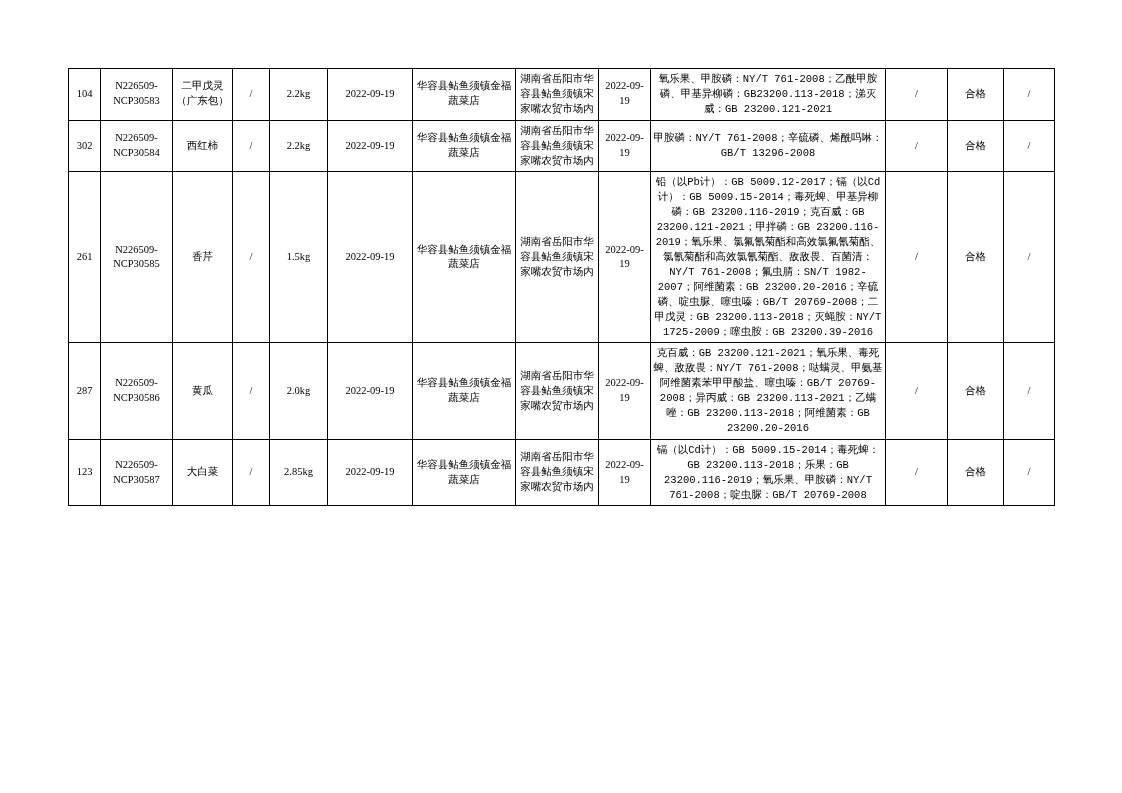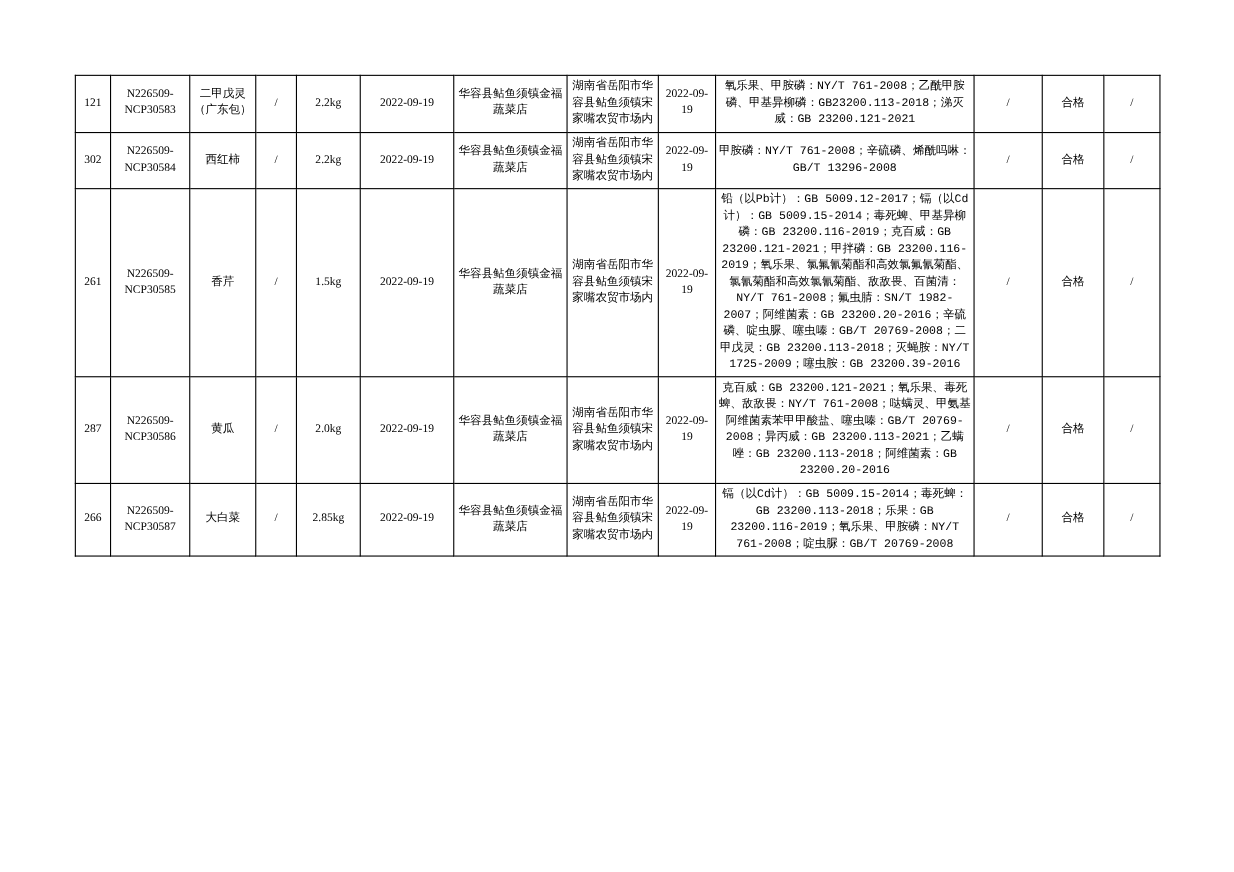--- a/index.html
+++ b/index.html
@@ -99,21 +99,21 @@
           <col class="c-addr">
         <col class="c-date2">
           <col class="c-items">
           <col class="c-blank1">
           <col class="c-result">
           <col class="c-blank2">
       </colgroup>
       <tbody>
 
         <tr>
-          <td>121</td>
+          <td>104</td>
           <td class="cell-code">N226509-NCP30583</td>
           <td class="cell-name">二甲戊灵（广东包）</td>
           <td class="slash">/</td>
           <td>2.2kg</td>
           <td class="cell-date1">2022-09-19</td>
           <td class="cell-store">华容县鲇鱼须镇金福蔬菜店</td>
           <td class="cell-addr">湖南省岳阳市华容县鲇鱼须镇宋家嘴农贸市场内</td>
           <td>2022-09-19</td>
           <td class="cell-items">氧乐果、甲胺磷：NY/T 761-2008；乙酰甲胺磷、甲基异柳磷：GB23200.113-2018；涕灭威：GB 23200.121-2021</td>
           <td class="slash">/</td>
@@ -163,21 +163,21 @@
           <td class="cell-store">华容县鲇鱼须镇金福蔬菜店</td>
           <td class="cell-addr">湖南省岳阳市华容县鲇鱼须镇宋家嘴农贸市场内</td>
           <td>2022-09-19</td>
           <td class="cell-items">克百威：GB 23200.121-2021；氧乐果、毒死蜱、敌敌畏：NY/T 761-2008；哒螨灵、甲氨基阿维菌素苯甲甲酸盐、噻虫嗪：GB/T 20769-2008；异丙威：GB 23200.113-2021；乙螨唑：GB 23200.113-2018；阿维菌素：GB 23200.20-2016</td>
           <td class="slash">/</td>
           <td>合格</td>
           <td class="slash">/</td>
         </tr>
 
         <tr>
-          <td>266</td>
+          <td>123</td>
           <td class="cell-code">N226509-NCP30587</td>
           <td class="cell-name">大白菜</td>
           <td class="slash">/</td>
           <td>2.85kg</td>
           <td class="cell-date1">2022-09-19</td>
           <td class="cell-store">华容县鲇鱼须镇金福蔬菜店</td>
           <td class="cell-addr">湖南省岳阳市华容县鲇鱼须镇宋家嘴农贸市场内</td>
           <td>2022-09-19</td>
           <td class="cell-items">镉（以Cd计）：GB 5009.15-2014；毒死蜱：GB 23200.113-2018；乐果：GB 23200.116-2019；氧乐果、甲胺磷：NY/T 761-2008；啶虫脲：GB/T 20769-2008</td>
           <td class="slash">/</td>

